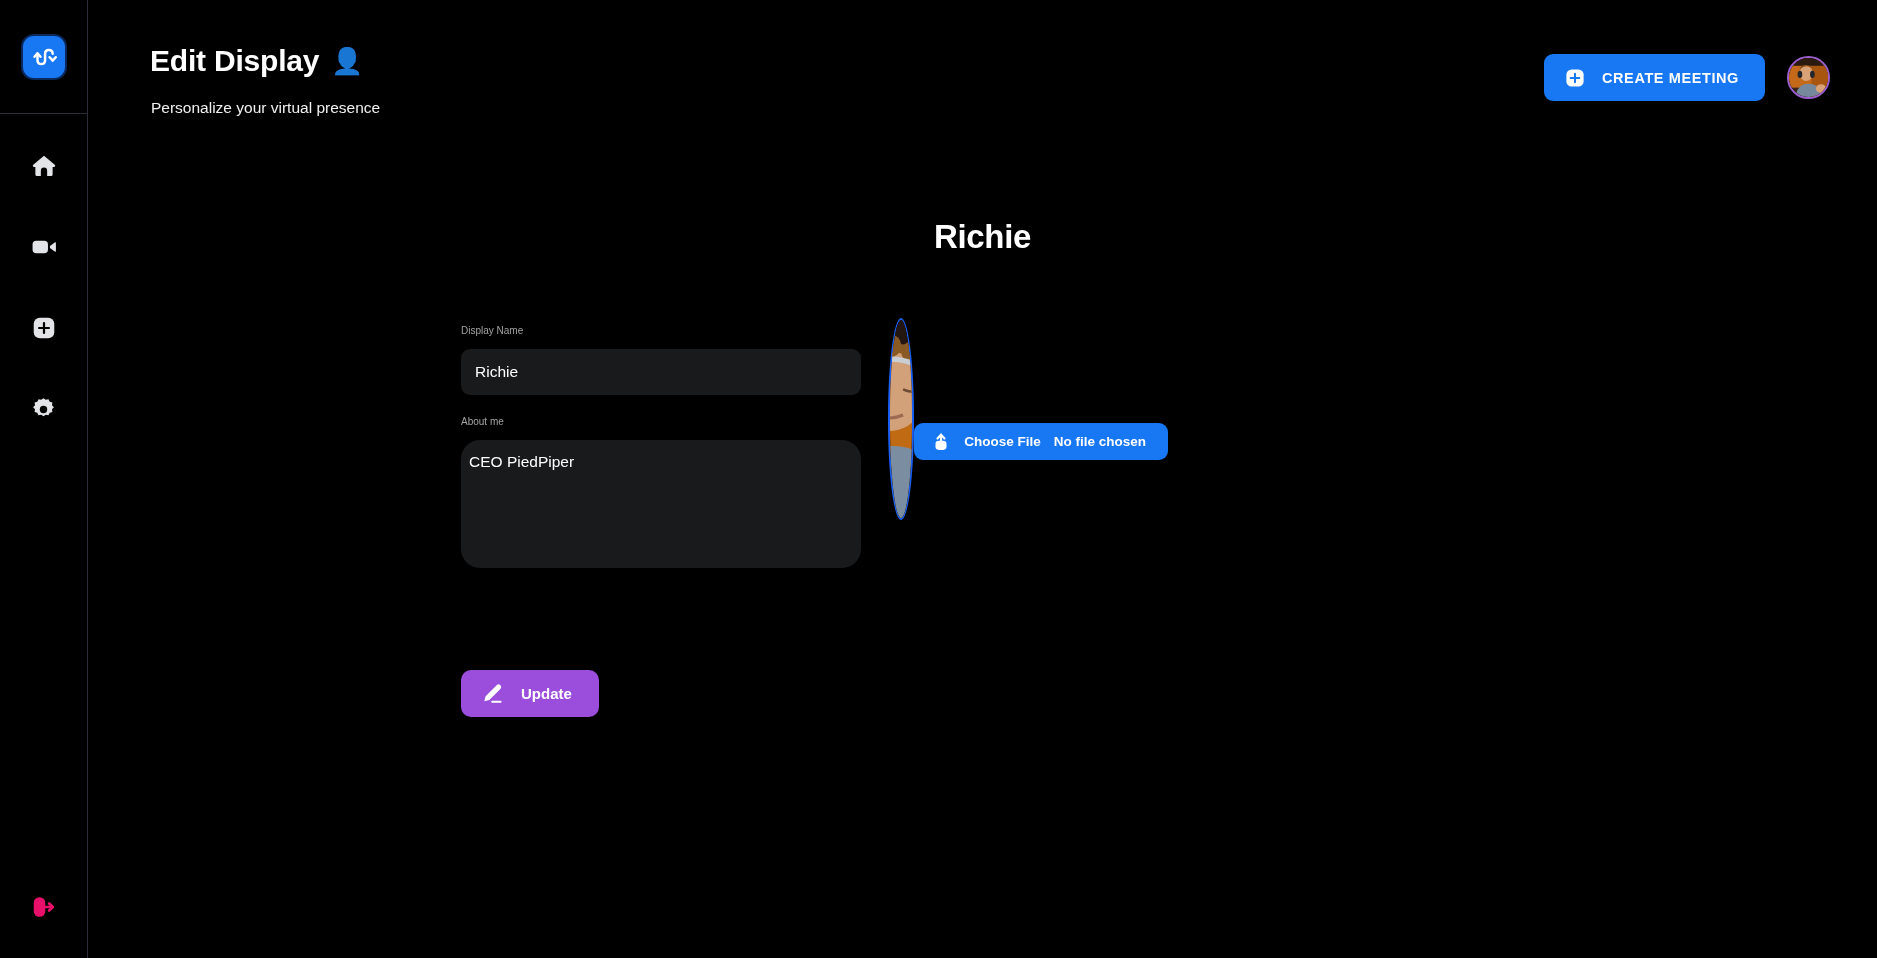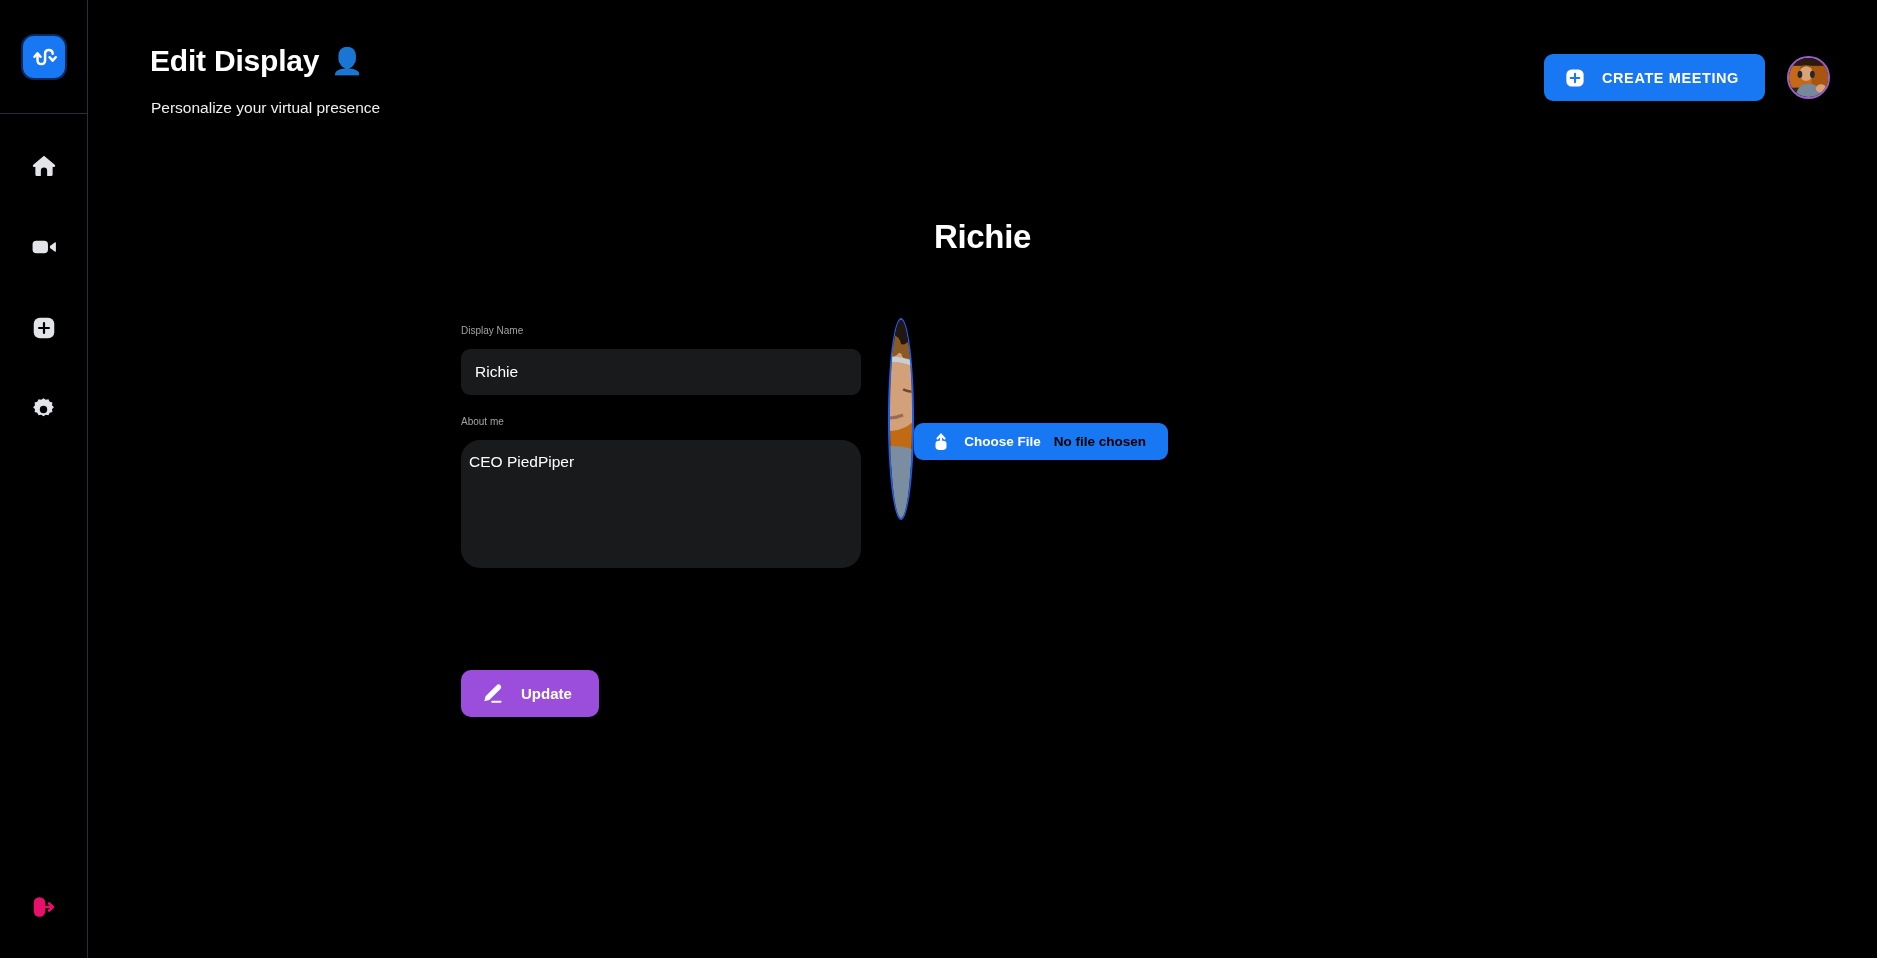--- a/index.html
+++ b/index.html
@@ -277,21 +277,21 @@
 
   .choose-file-btn .cf-label {
     font-size: 13.5px;
     font-weight: bold;
     color: #ffffff;
   }
 
   .choose-file-btn .cf-status {
     font-size: 13.5px;
     font-weight: bold;
-    color: #000000;
+    color: #ffffff;
   }
 
   svg { display: block; }
 </style>
 </head>
 <body>
 
 <div id="app">
 
   <aside class="sidebar">

